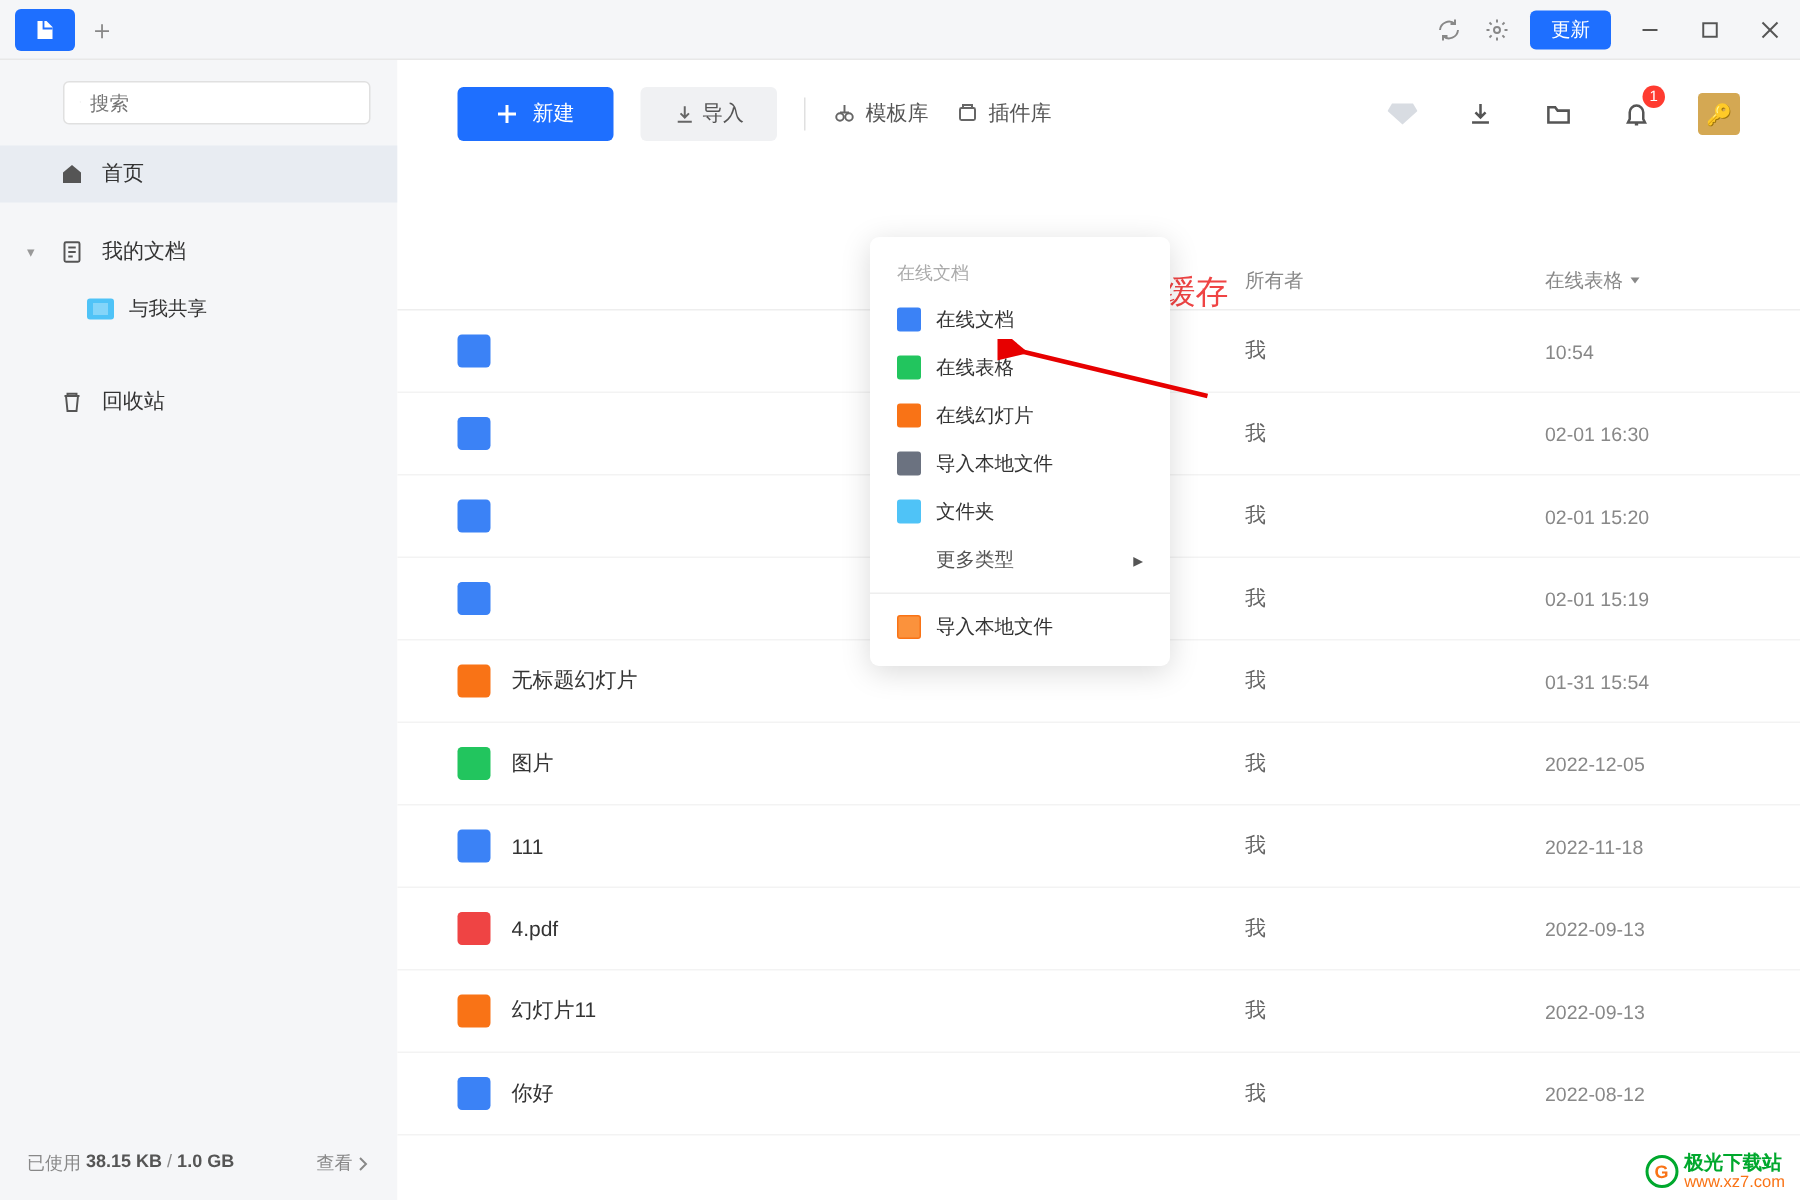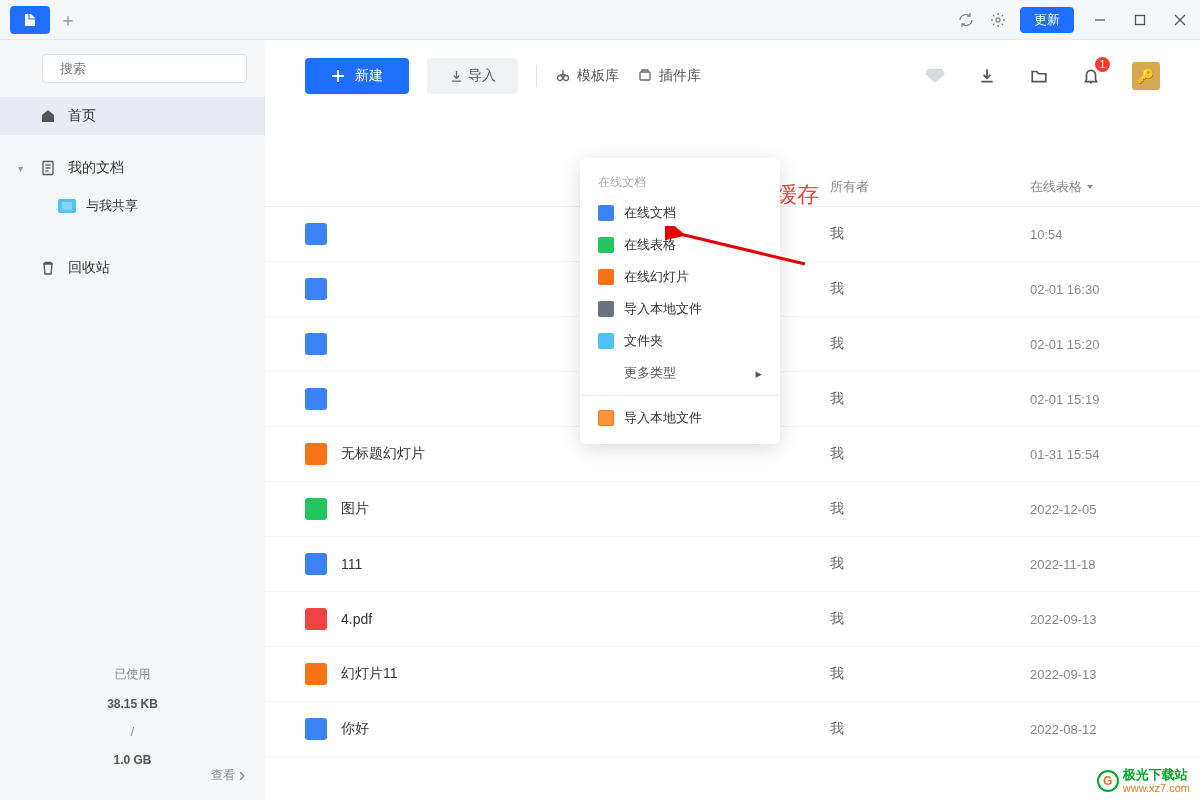--- a/index.html
+++ b/index.html
@@ -25,21 +25,21 @@
 .search-box input { border: none; outline: none; flex: 1; font-size: 13px; background: transparent; }
 .nav-item { display: flex; align-items: center; padding: 10px 18px 10px 38px; font-size: 14px; color: #333; cursor: pointer; position: relative; }
 .nav-item.active { background: #e8ecf2; }
 .nav-item .nav-icon { width: 20px; margin-right: 10px; display: inline-flex; align-items: center; justify-content: center; color: #555; }
 .nav-item.expandable::before { content: "▸"; position: absolute; left: 18px; color: #999; font-size: 10px; }
 .nav-item.expanded::before { content: "▾"; }
 .nav-sub { padding-left: 58px; display: flex; align-items: center; padding-top: 10px; padding-bottom: 10px; font-size: 13px; color: #333; cursor: pointer; }
 .nav-sub .folder-ico { width: 18px; height: 14px; background: #4fc3f7; border-radius: 2px; margin-right: 10px; position: relative; }
 .nav-sub .folder-ico::after { content: ""; position: absolute; left: 4px; top: 3px; width: 10px; height: 8px; background: #fff; opacity: 0.3; }
 
-.storage-bar { position: absolute; bottom: 16px; left: 18px; right: 18px; font-size: 12px; color: #888; display: flex; align-items: center; flex-direction: column; }
+.storage-bar { position: absolute; bottom: 16px; left: 18px; right: 18px; font-size: 12px; color: #888; display: flex; align-items: flex-start; }
 .storage-bar .view-link { margin-left: auto; cursor: pointer; display: flex; align-items: center; }
 
 
 .main-toolbar { display: flex; align-items: center; padding: 18px 40px 14px 40px; gap: 18px; }
 .new-btn { background: #1e6fff; color: #fff; padding: 9px 26px; border-radius: 4px; font-size: 14px; cursor: pointer; display: flex; align-items: center; gap: 10px; }
 .import-btn { background: #f0f1f3; color: #555; padding: 9px 22px; border-radius: 4px; font-size: 14px; cursor: pointer; display: flex; align-items: center; gap: 4px; }
 .tb-divider { width: 1px; height: 22px; background: #e0e0e0; }
 .tb-link { display: flex; gap: 6px; color: #555; font-size: 14px; cursor: pointer; }
 .tb-spacer { flex: 1; }
 .tb-icon { width: 34px; height: 34px; display: flex; align-items: center; justify-content: center; color: #666; cursor: pointer; position: relative; }

